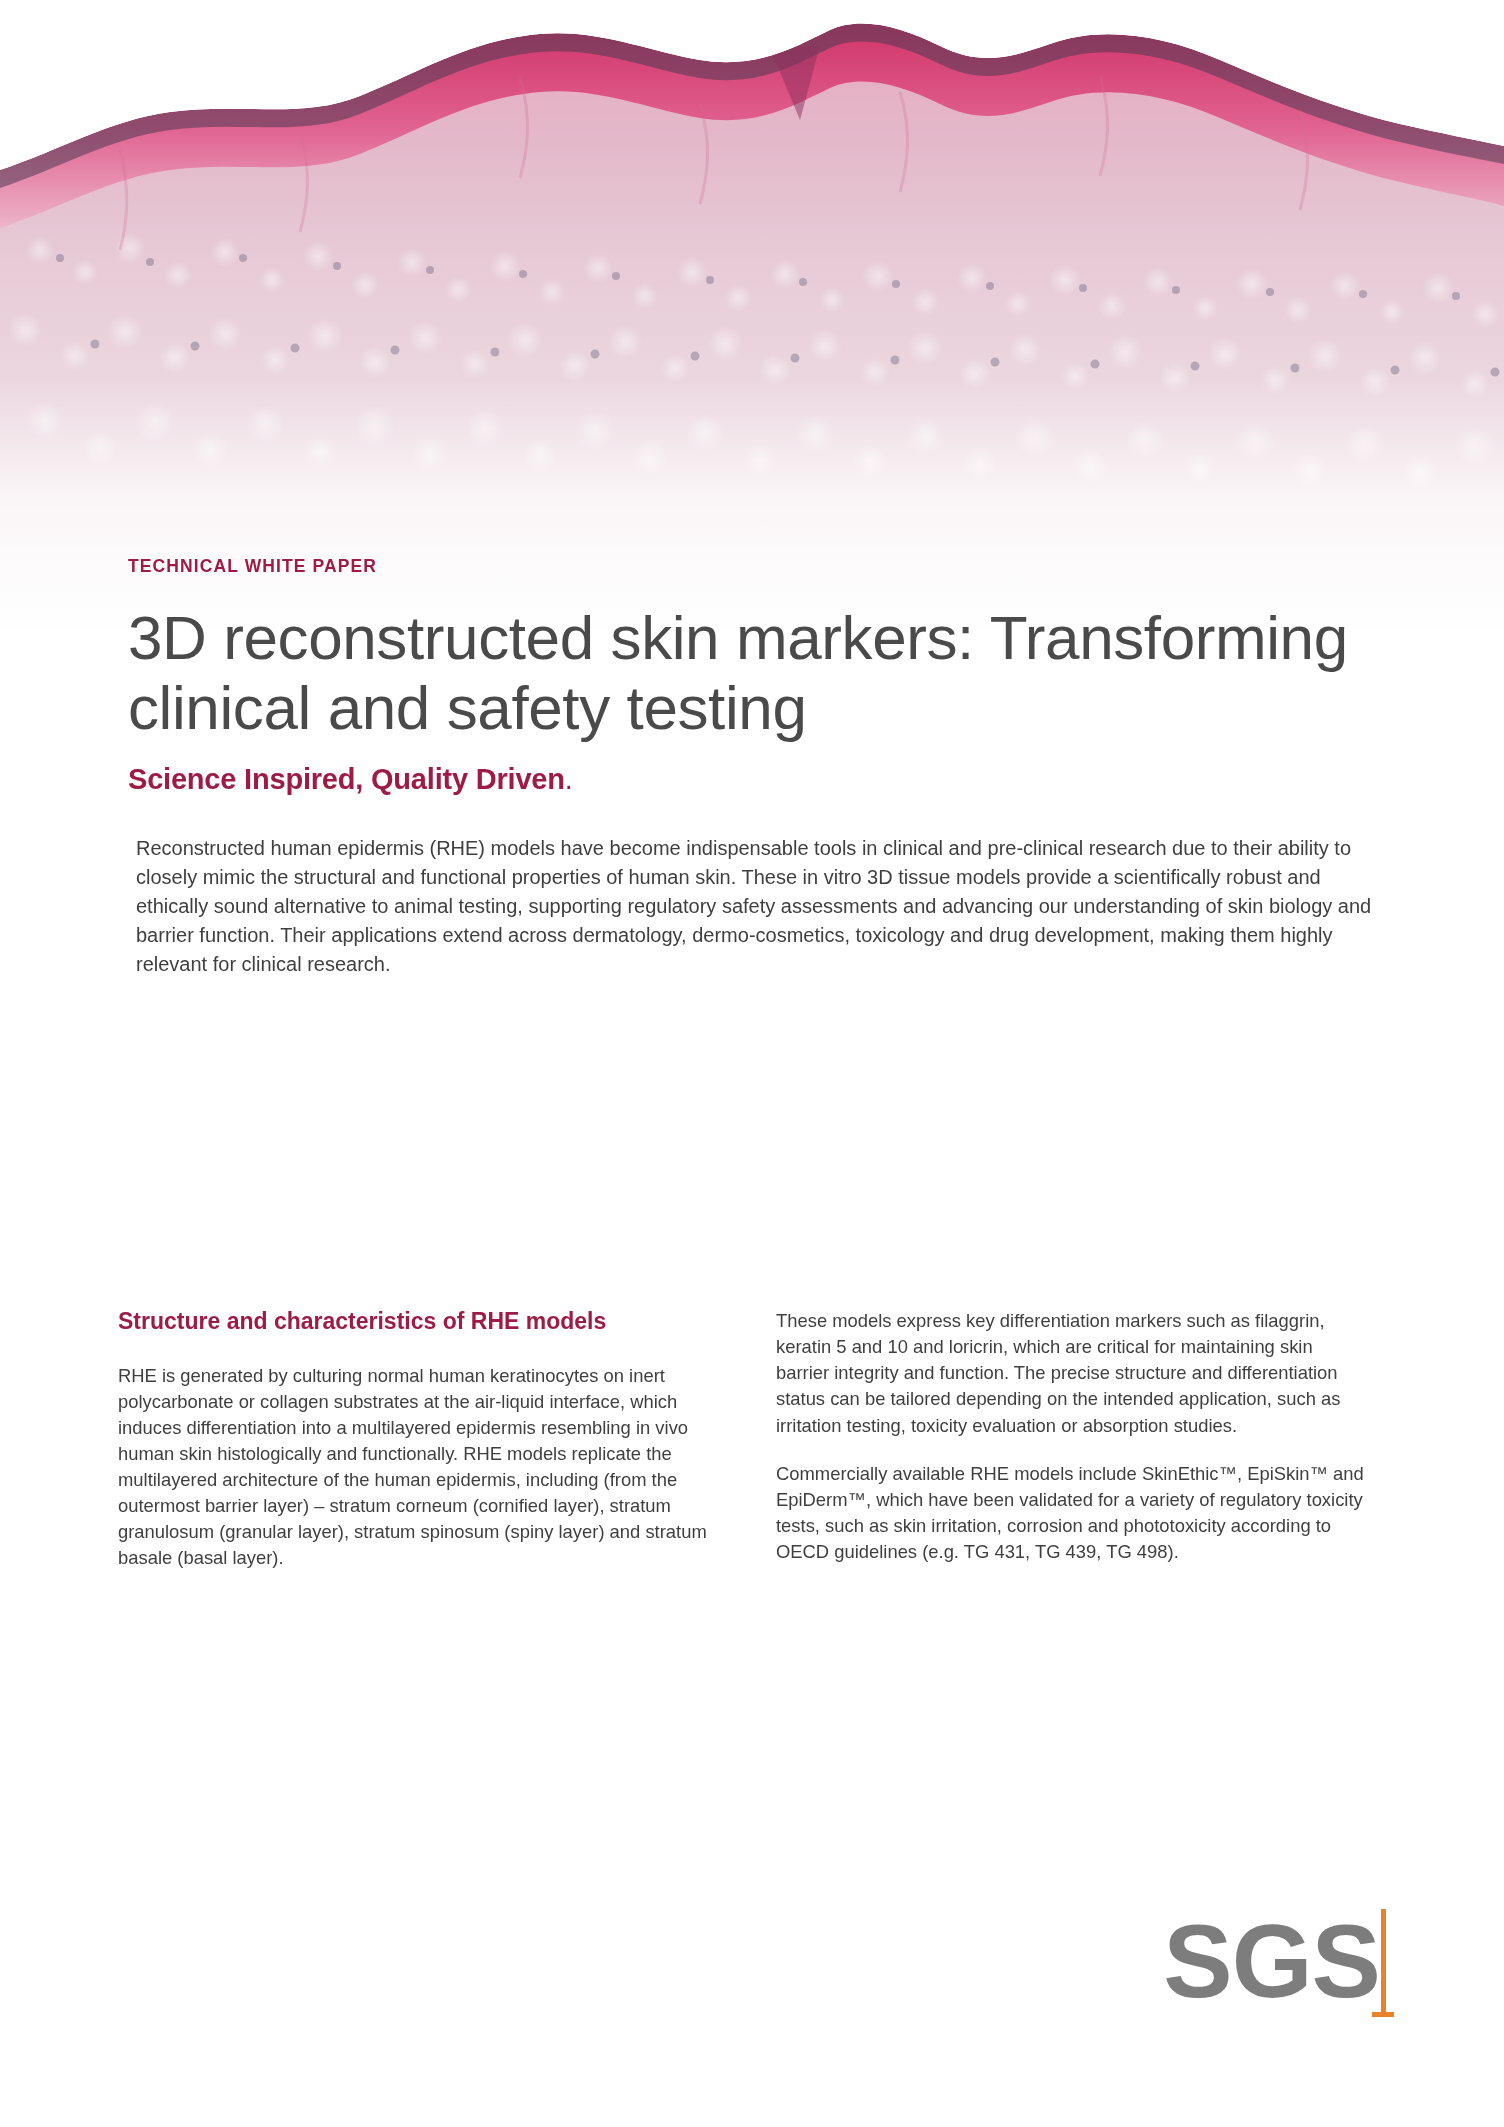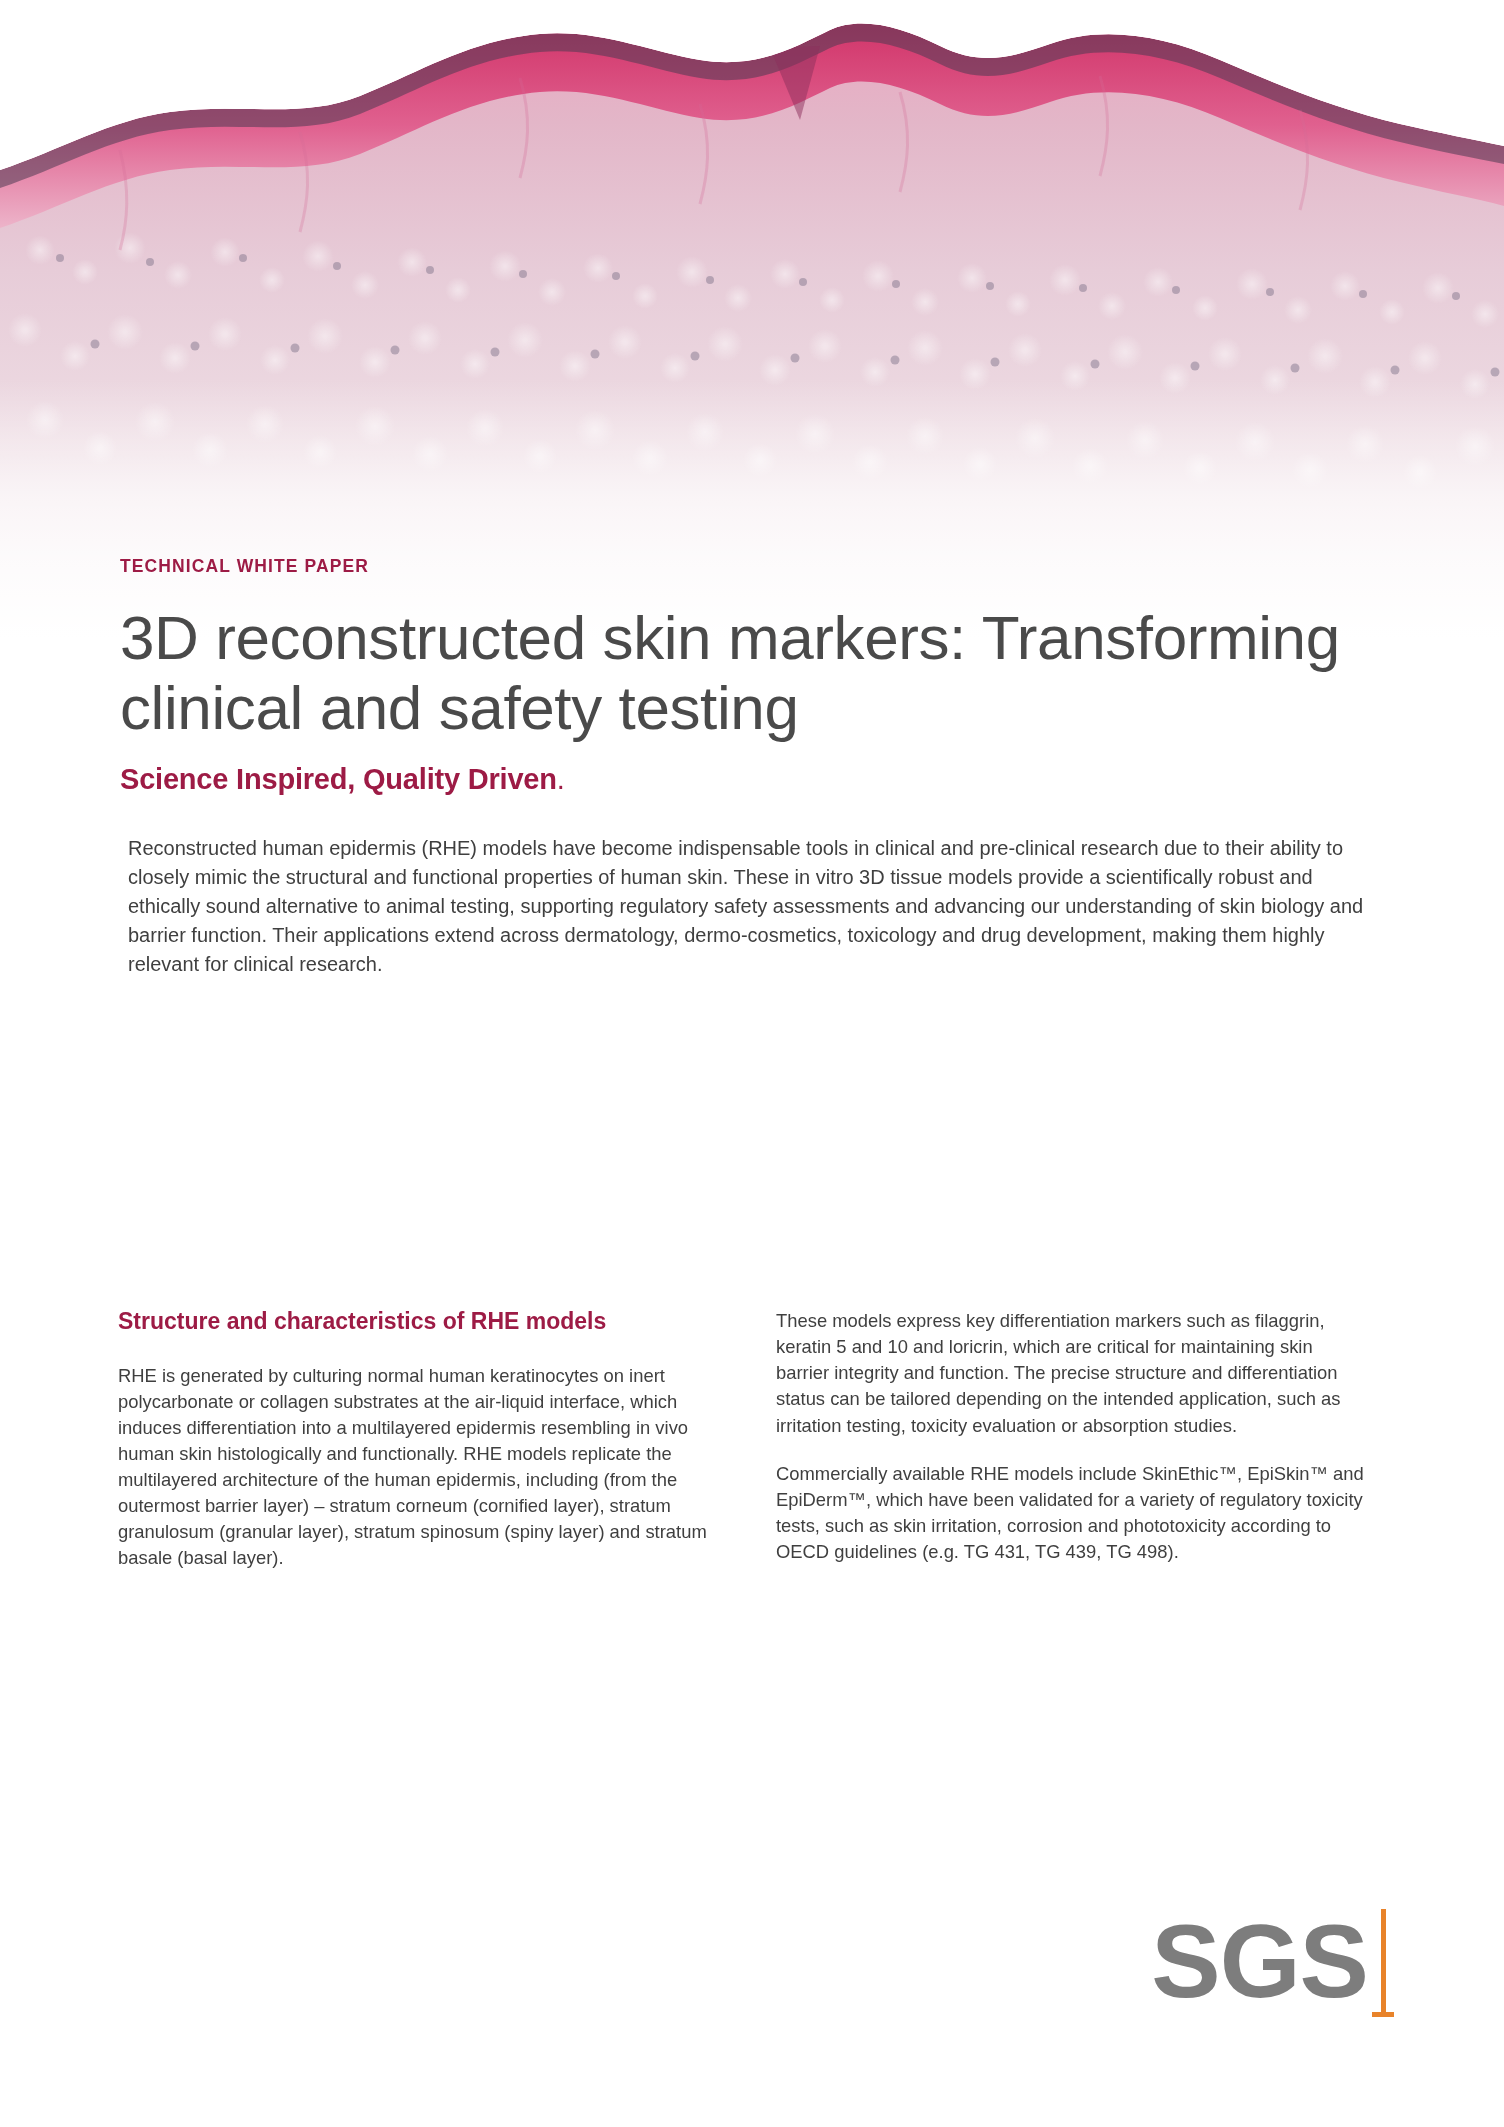--- a/index.html
+++ b/index.html
@@ -36,21 +36,21 @@
     bottom: 0;
     width: 1504px;
     height: 260px;
     background: linear-gradient(to bottom, rgba(255,255,255,0) 0%, rgba(255,255,255,0.65) 45%, #ffffff 100%);
     pointer-events: none;
   }
 
   
   .content {
     position: absolute;
-    left: 120px;
+    left: 128px;
     top: 556px;
     width: 1275px;
   }
 
   .eyebrow {
     color: #9d1b45;
     font-size: 17.5px;
     font-weight: bold;
     letter-spacing: 1.1px;
     margin: 0 0 26px 0;
@@ -126,21 +126,21 @@
     height: 120px;
   }
   .logo-text {
     font-family: "Liberation Sans", sans-serif;
     font-size: 104px;
     font-weight: bold;
     color: #7d7d7d;
     letter-spacing: -1px;
     line-height: 1;
     position: absolute;
-    right: 26px;
+    right: 14px;
     bottom: 6px;
     margin-top: 40px;
   }
   .logo-bar-v {
     position: absolute;
     right: 8px;
     bottom: 2px;
     width: 5px;
     height: 108px;
     background: #e8832a;

